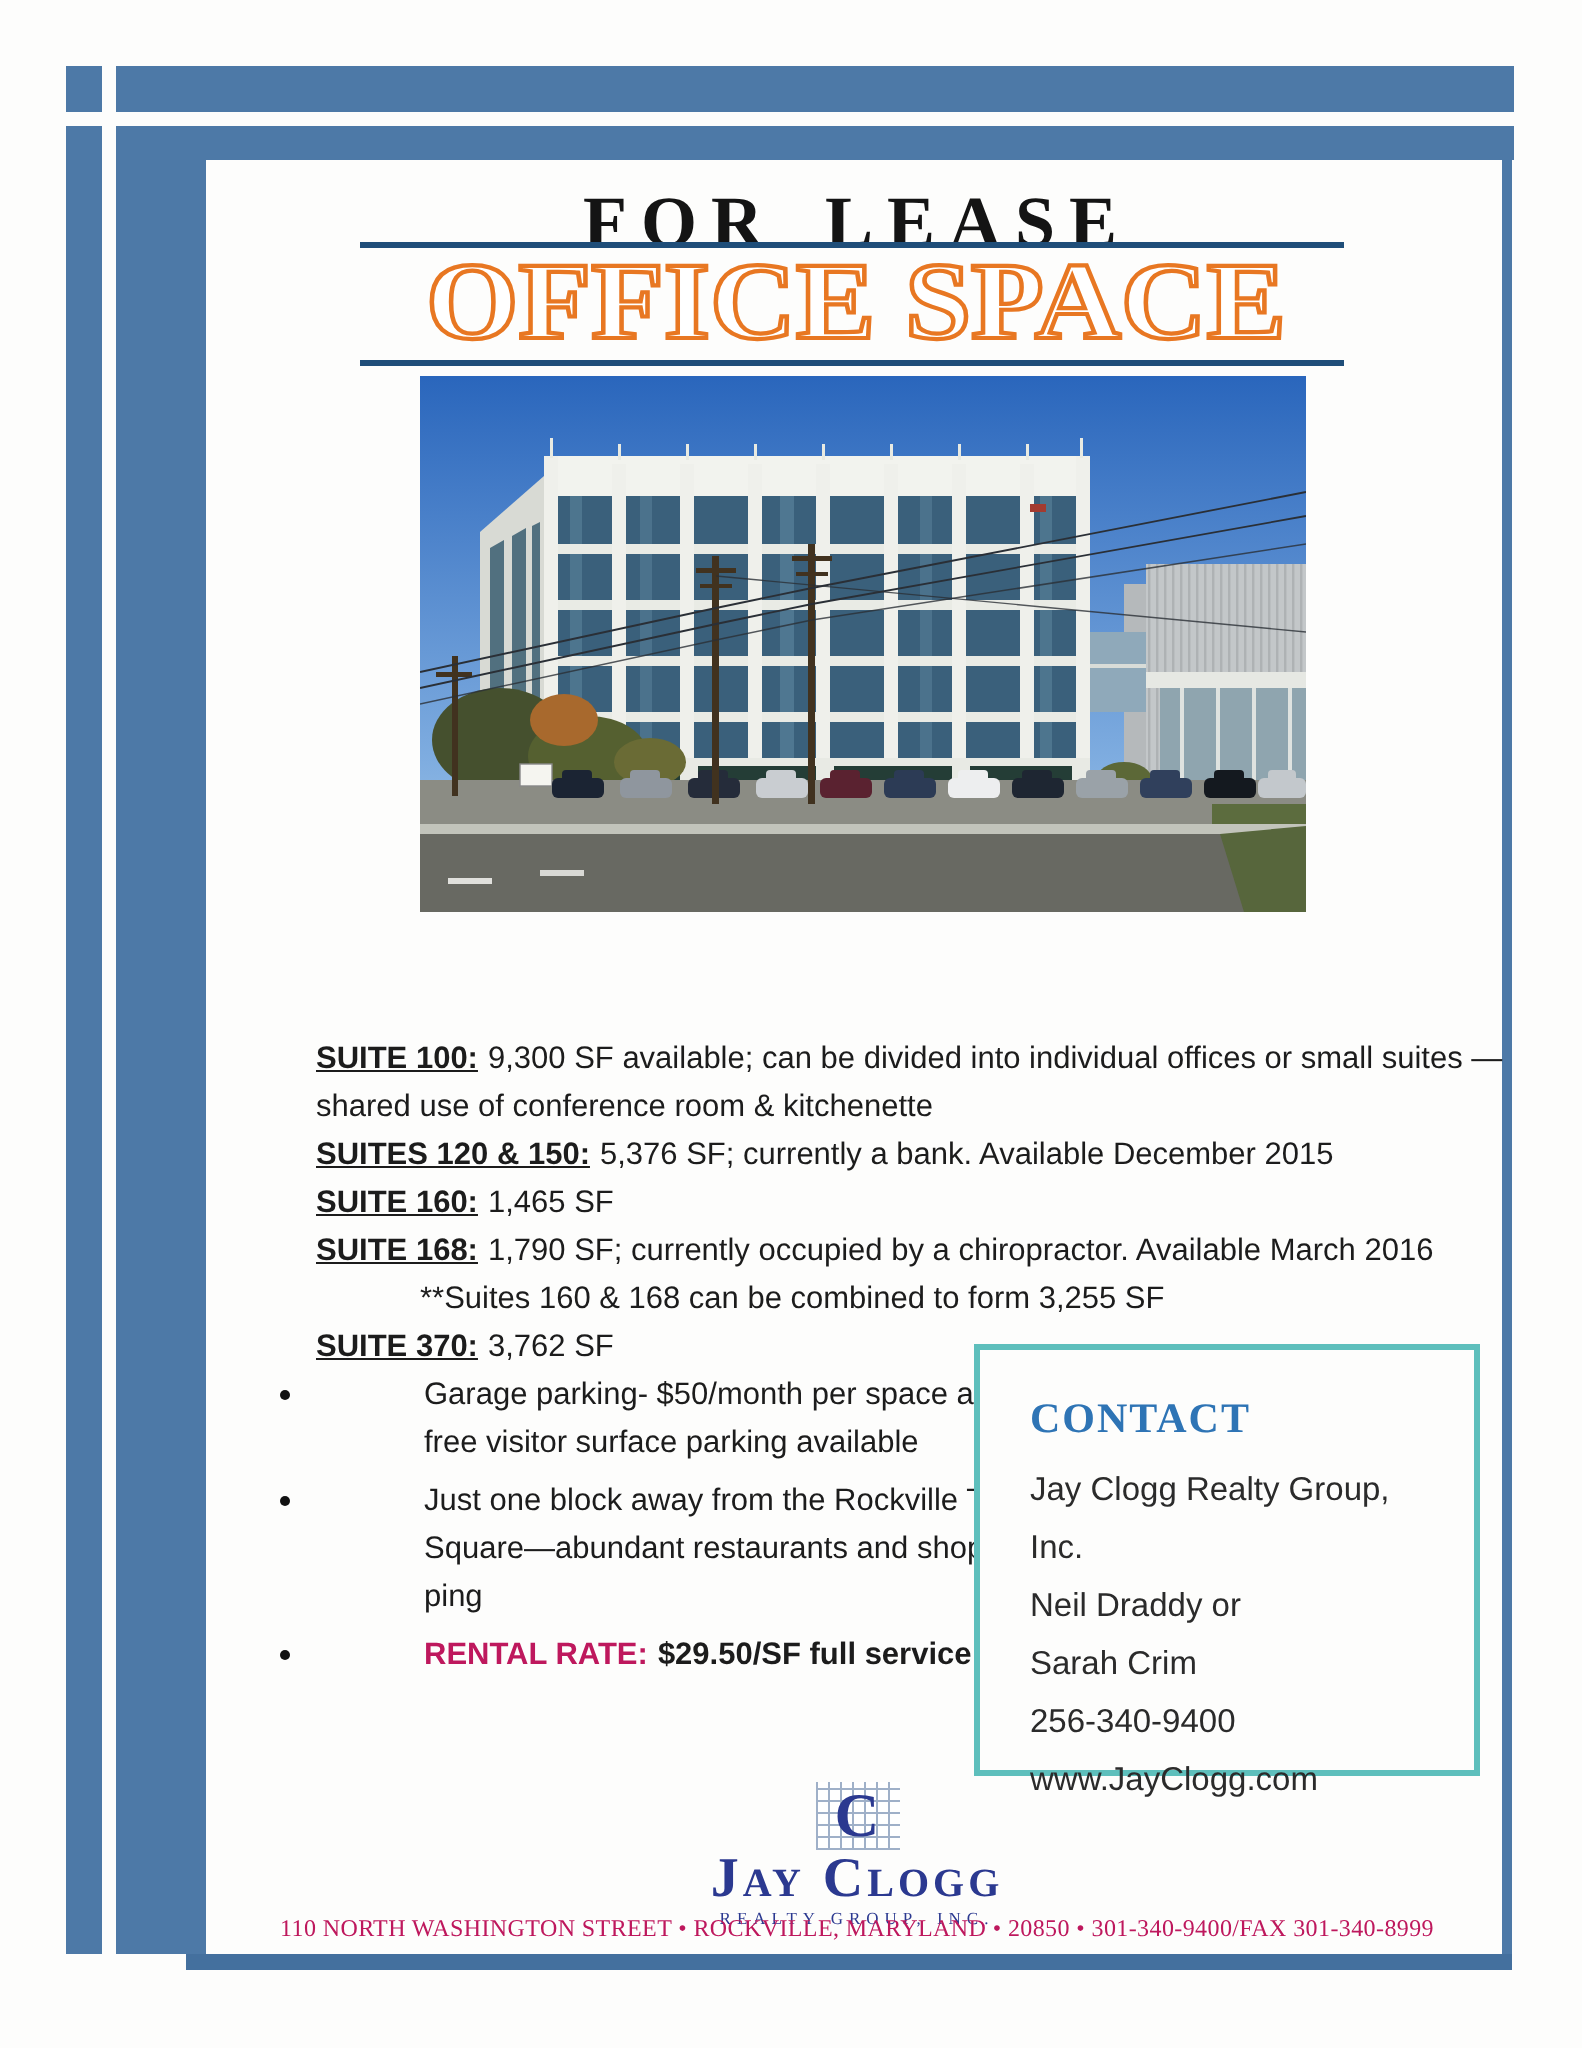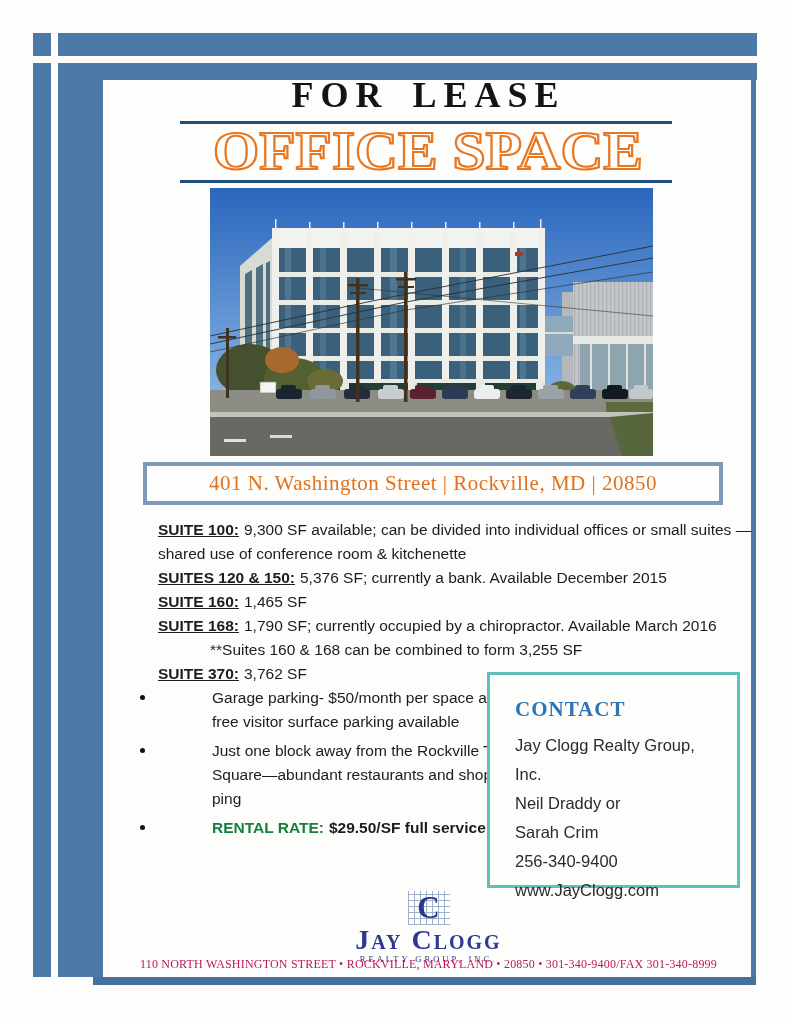--- a/index.html
+++ b/index.html
@@ -9,21 +9,21 @@
 
   
   .frame-top{left:33px;top:33px;width:724px;height:47px;background:#4d79a7;}
   .frame-left{left:33px;top:33px;width:70px;height:944px;background:#4d79a7;}
   .frame-hline{left:33px;top:56px;width:724px;height:7px;background:#fdfdfc;}
   .frame-vline{left:51px;top:33px;width:7px;height:944px;background:#fdfdfc;}
   .frame-right{left:751px;top:80px;width:5px;height:905px;background:#4d79a7;}
   .frame-bottom{left:93px;top:977px;width:663px;height:8px;background:#44709e;}
 
   
-  .for-lease{left:105px;top:74px;width:647px;text-align:center;
+  .for-lease{left:105px;top:90px;width:647px;text-align:center;
              font-family:"Liberation Serif","DejaVu Serif",serif;font-weight:bold;
              font-size:36px;letter-spacing:7px;word-spacing:8px;color:#141414;}
   .rule{height:3px;background:#1f4e79;}
   .rule1{left:180px;top:121px;width:492px;}
   .rule2{left:180px;top:180px;width:492px;}
   .office-space-svg{left:105px;top:121px;width:647px;height:60px;overflow:visible;}
 
   
   .photo{left:210px;top:188px;width:443px;height:268px;}
 
@@ -36,21 +36,21 @@
   
   .suites{left:158px;top:518px;line-height:24px;font-size:15.5px;white-space:nowrap;}
   .suite-label{font-weight:bold;text-decoration:underline;text-align:right;}
   .suite-txt{margin-left:5px;}
   .suite-note{margin-left:52px;}
 
   
   .bullets{left:137px;top:686px;font-size:15.5px;line-height:24px;}
   .bullet-item{display:flex;margin-bottom:5px;gap:48px;}
   .dot{width:5px;height:5px;border-radius:50%;background:#111;margin:9px 19px 0 3px;flex:none;}
-  .rental-highlight{color:#15803d;font-weight:bold;}
+  .rental-highlight{color:#be185d;font-weight:bold;}
   .rental-rest{font-weight:bold;margin-left:5px;}
 
   
   .contact-box{left:487px;top:672px;width:253px;height:216px;box-sizing:border-box;
                border:3px solid #5ebfbc;background:#fdfdfc;padding:22px 16px 0 25px;}
   .contact-heading{font-family:"Liberation Serif","DejaVu Serif",serif;font-weight:bold;
                    font-size:21px;color:#2e74b5;letter-spacing:1px;margin-bottom:9px;}
   .contact-line{font-size:16.5px;line-height:29px;color:#2b2b2b;}
 
   
@@ -242,23 +242,20 @@
         <rect x="188" y="98" width="16" height="2"></rect>
     </g>
     <g fill="none" stroke="#2a2f36">
       <polyline points="0,148 148,116 196,106 443,58" stroke-width="0.9"></polyline>
       <polyline points="0,156 148,124 196,114 443,70" stroke-width="0.9"></polyline>
       <polyline points="0,164 148,132 196,122 443,84" stroke-width="0.8" opacity="0.8"></polyline>
       <polyline points="148,100 443,128" stroke-width="0.7" opacity="0.8"></polyline>
     </g>
   </svg>
 
-  <div class="abs address-box">
-    <span class="address-text">401 N. Washington Street | Rockville, MD | 20850</span>
-  </div>
 
   <div class="abs suites">
     <div class="suite-row">
       <span class="suite-label">SUITE 100:</span><span class="suite-txt">9,300 SF available; can be divided into individual offices or small suites —<br>shared use of conference room &amp; kitchenette</span>
     </div>
     <div class="suite-row">
       <span class="suite-label">SUITES 120 &amp; 150:</span><span class="suite-txt">5,376 SF; currently a bank. Available December 2015</span>
     </div>
     <div class="suite-row">
       <span class="suite-label">SUITE 160:</span><span class="suite-txt">1,465 SF</span>

